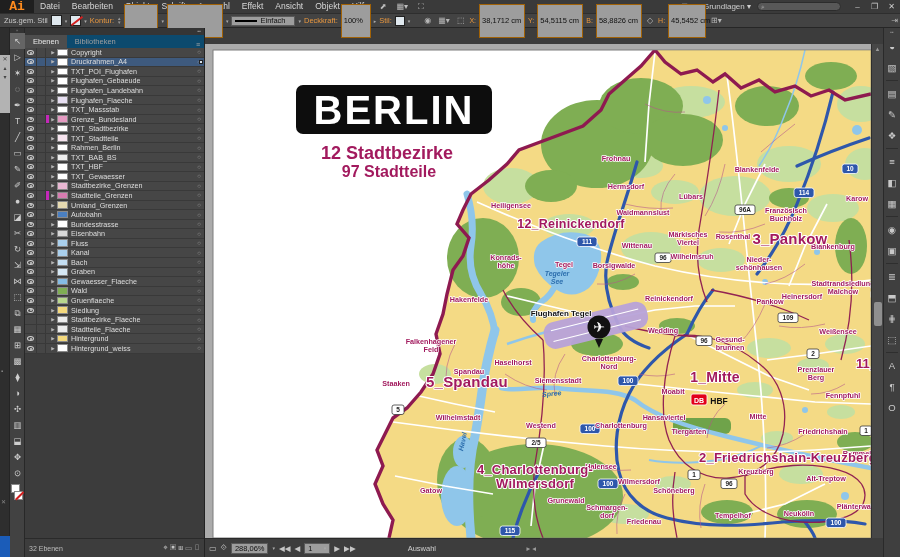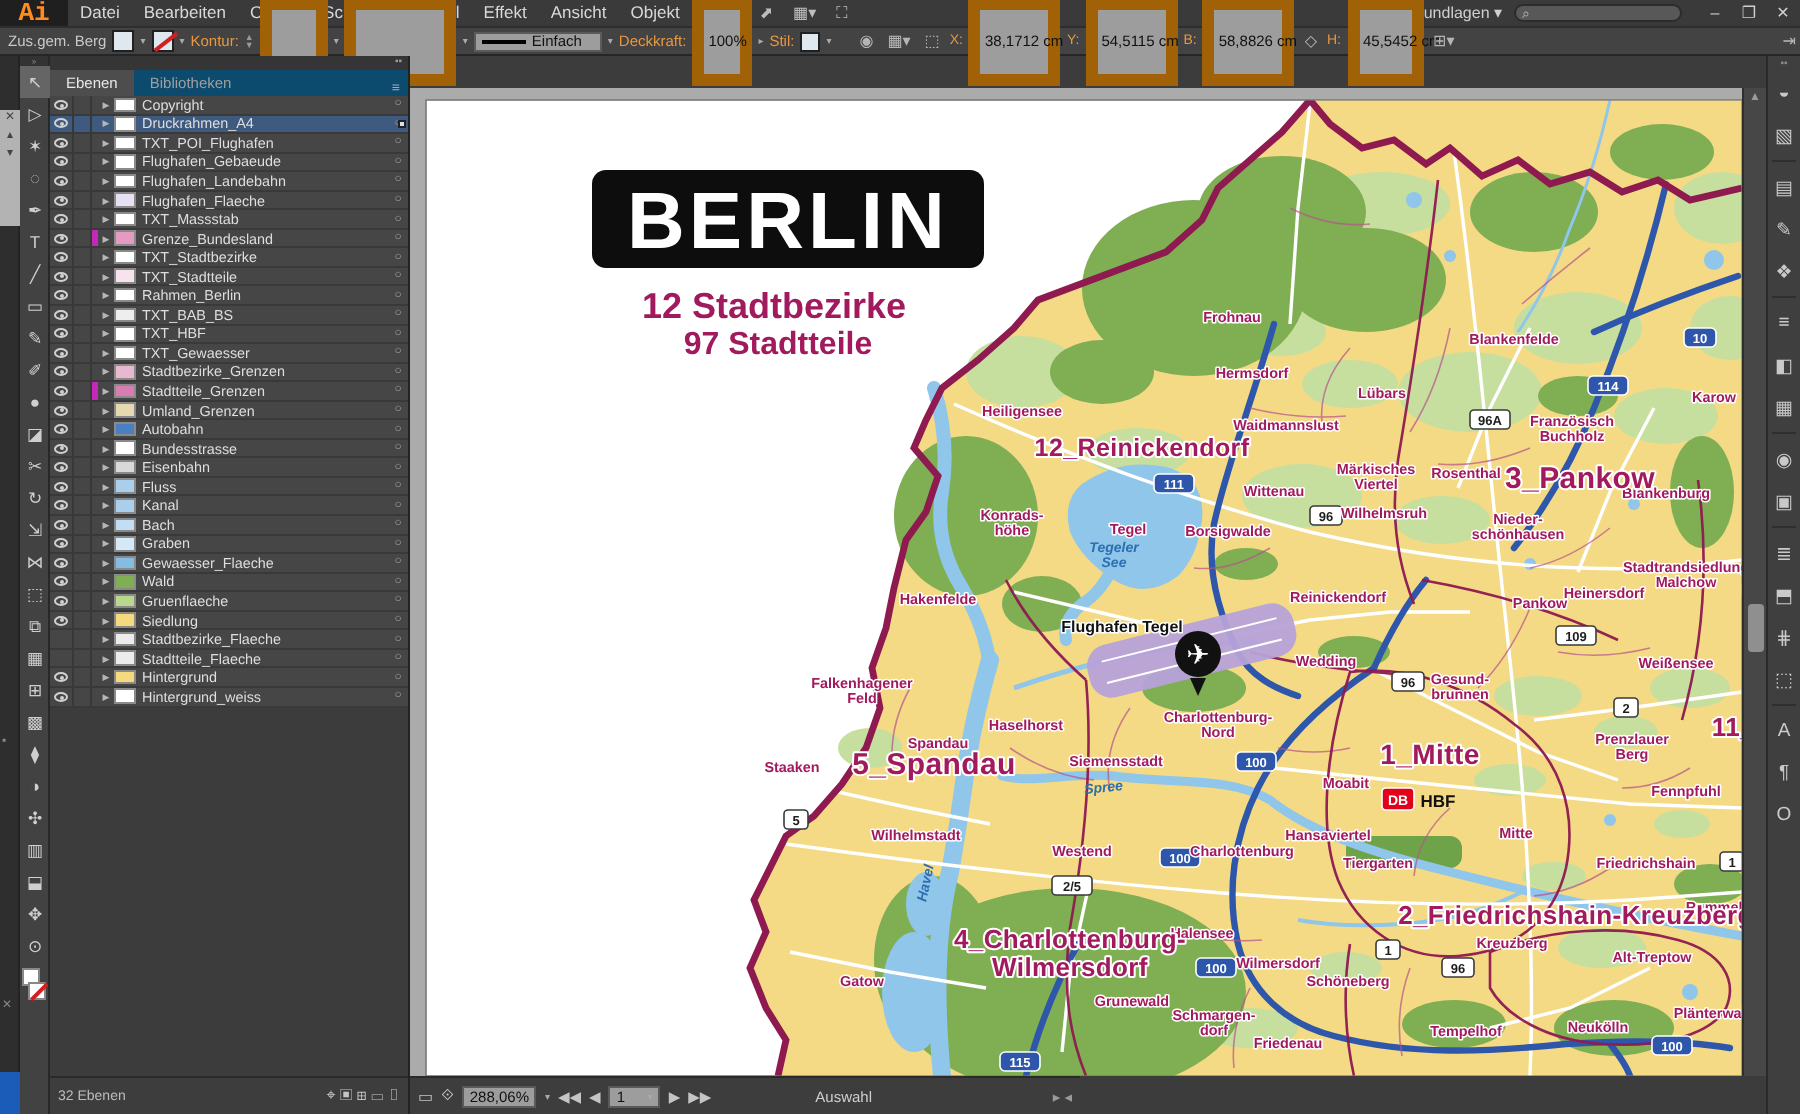--- a/index.html
+++ b/index.html
@@ -16,21 +16,21 @@
   #searchbox{width:84px;height:9px;background:#585858;border:1px solid #2c2c2c;border-radius:5px;color:#bbb;font-size:7px;display:flex;align-items:center;padding:0 3px;margin-right:8px;}
   .winbtn{width:17px;text-align:center;font-size:8px;color:#cfcfcf;}
 
   
   #controlbar{position:absolute;left:0;top:13px;width:900px;height:15px;background:#434343;border-top:1px solid #2e2e2e;border-bottom:1px solid #262626;display:flex;align-items:center;font-size:7.5px;color:#c9c9c9;padding-left:4px;gap:3px;white-space:nowrap;}
   .cb-label{color:#c9c9c9;}
   .cb-link{color:#e8973f;}
   .swatch{width:11px;height:11px;border:1px solid #202020;background:#dfe8ee;position:relative;}
   .swatch.none:after{content:"";position:absolute;left:-1px;top:4px;width:14px;height:2px;background:#d21f1f;transform:rotate(-38deg);}
   .ddarrow{font-size:5px;color:#aaa;}
-  .numfield{background:#9d9d9d;border:6px solid #a16207;color:#101010;font-size:7.5px;height:10px;display:flex;align-items:center;padding:16px 2px;}
+  .numfield{background:#9d9d9d;border:1px solid #a16207;color:#101010;font-size:7.5px;height:10px;display:flex;align-items:center;padding:16px 2px;}
   .stepper{font-size:4.5px;color:#999;line-height:4px;display:inline-block;}
   .strokestyle{background:#9d9d9d;border:1px solid #5a5a5a;height:10px;width:64px;display:flex;align-items:center;gap:3px;padding:0 3px;color:#111;}
   .strokestyle .line{flex:0 0 22px;height:2px;background:#000;}
   .cb-ico{color:#b5b5b5;font-size:8px;padding:0 2px;}
   .cb-xy{color:#e8973f;font-size:7px;}
   .cb-gap{width:6px;}
 
   
   #edgestrip{position:absolute;left:0;top:28px;width:10px;height:529px;background:#2e2e2e;border-right:1px solid #242424;}
   #edgestrip .lite{position:absolute;left:0;top:27px;width:10px;height:58px;background:#b3b3b3;color:#444;font-size:6px;text-align:center;line-height:9px;}
@@ -123,21 +123,21 @@
     <span id="workspace">Grundlagen ▾</span>
     <span id="searchbox">
         <span>⌕</span>
       </span>
     <span class="winbtn">–</span>
     <span class="winbtn">❐</span>
     <span class="winbtn">✕</span>
   </div>
 
   <div id="controlbar">
-    <span class="cb-label">Zus.gem. Berg</span>
+    <span class="cb-label">Zus.gem. Stil</span>
     <span class="swatch"></span>
       <span class="ddarrow">▾</span>
     <span class="swatch none"></span>
       <span class="ddarrow">▾</span>
     <span class="cb-link">Kontur:</span>
     <span class="stepper">▲<br>▼</span>
     <span class="numfield" style="width:34px"></span>
       <span class="ddarrow">▾</span>
     <span class="numfield" style="width:56px"></span>
       <span class="ddarrow">▾</span>

